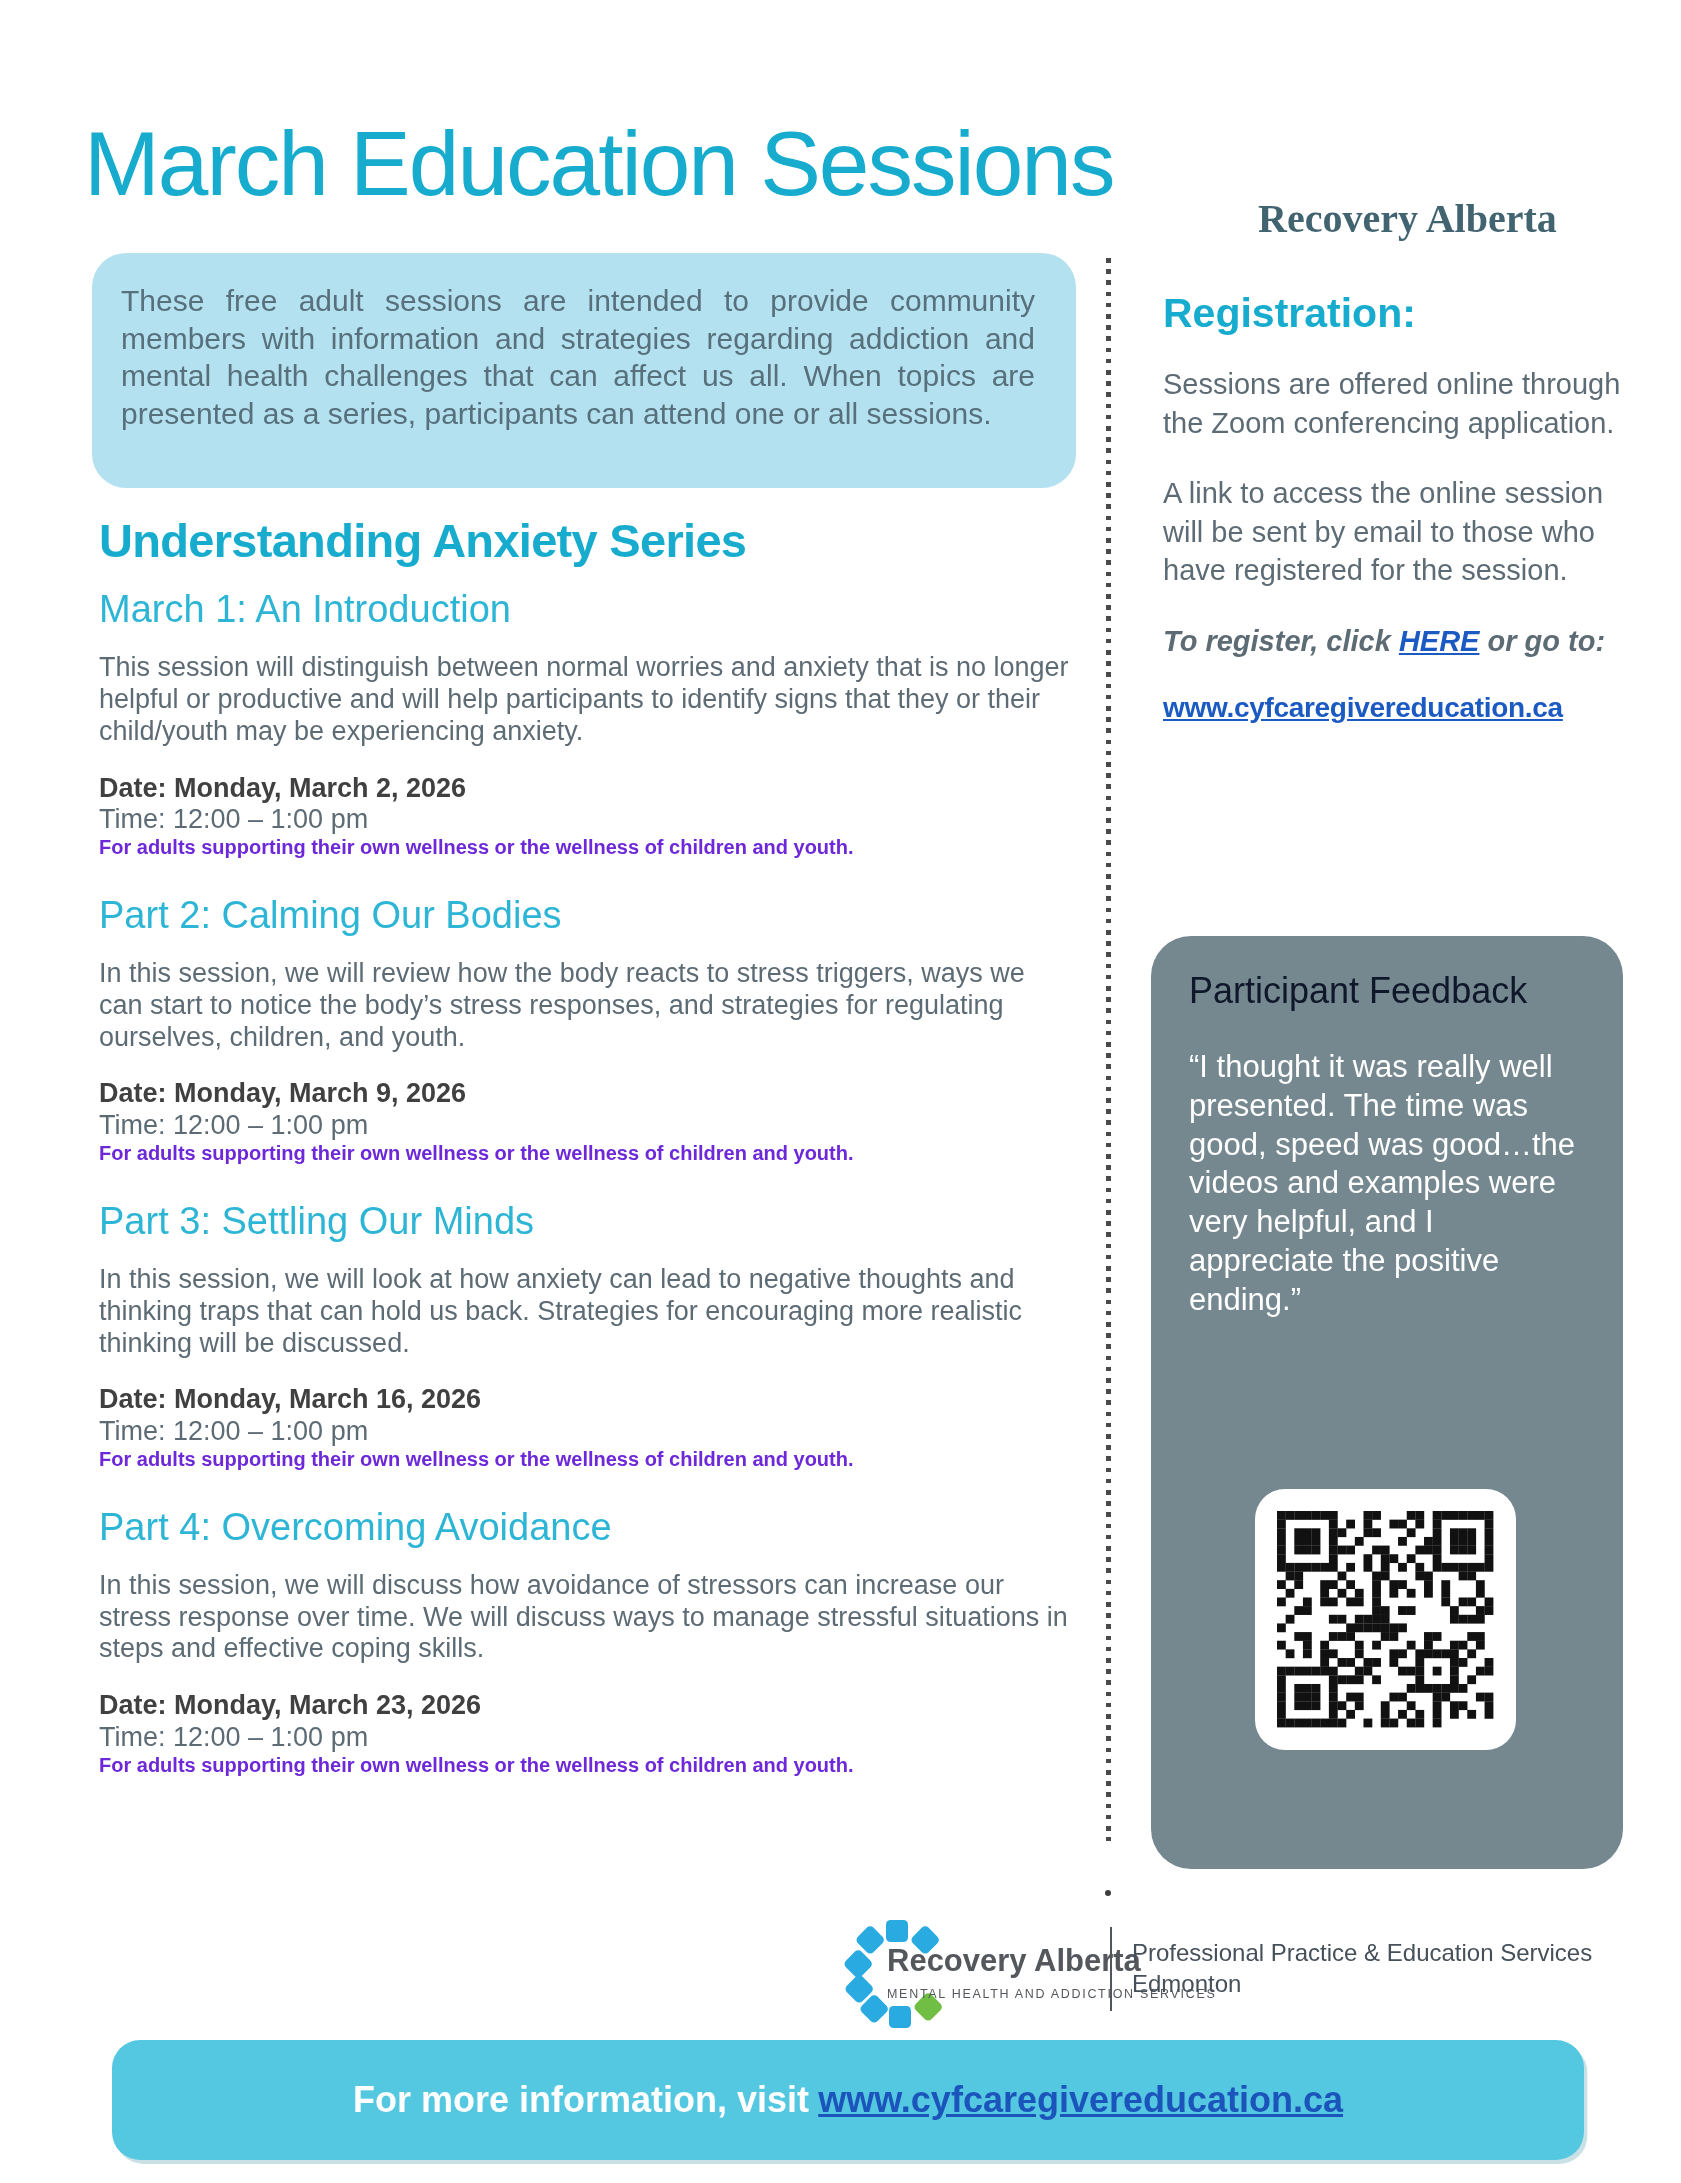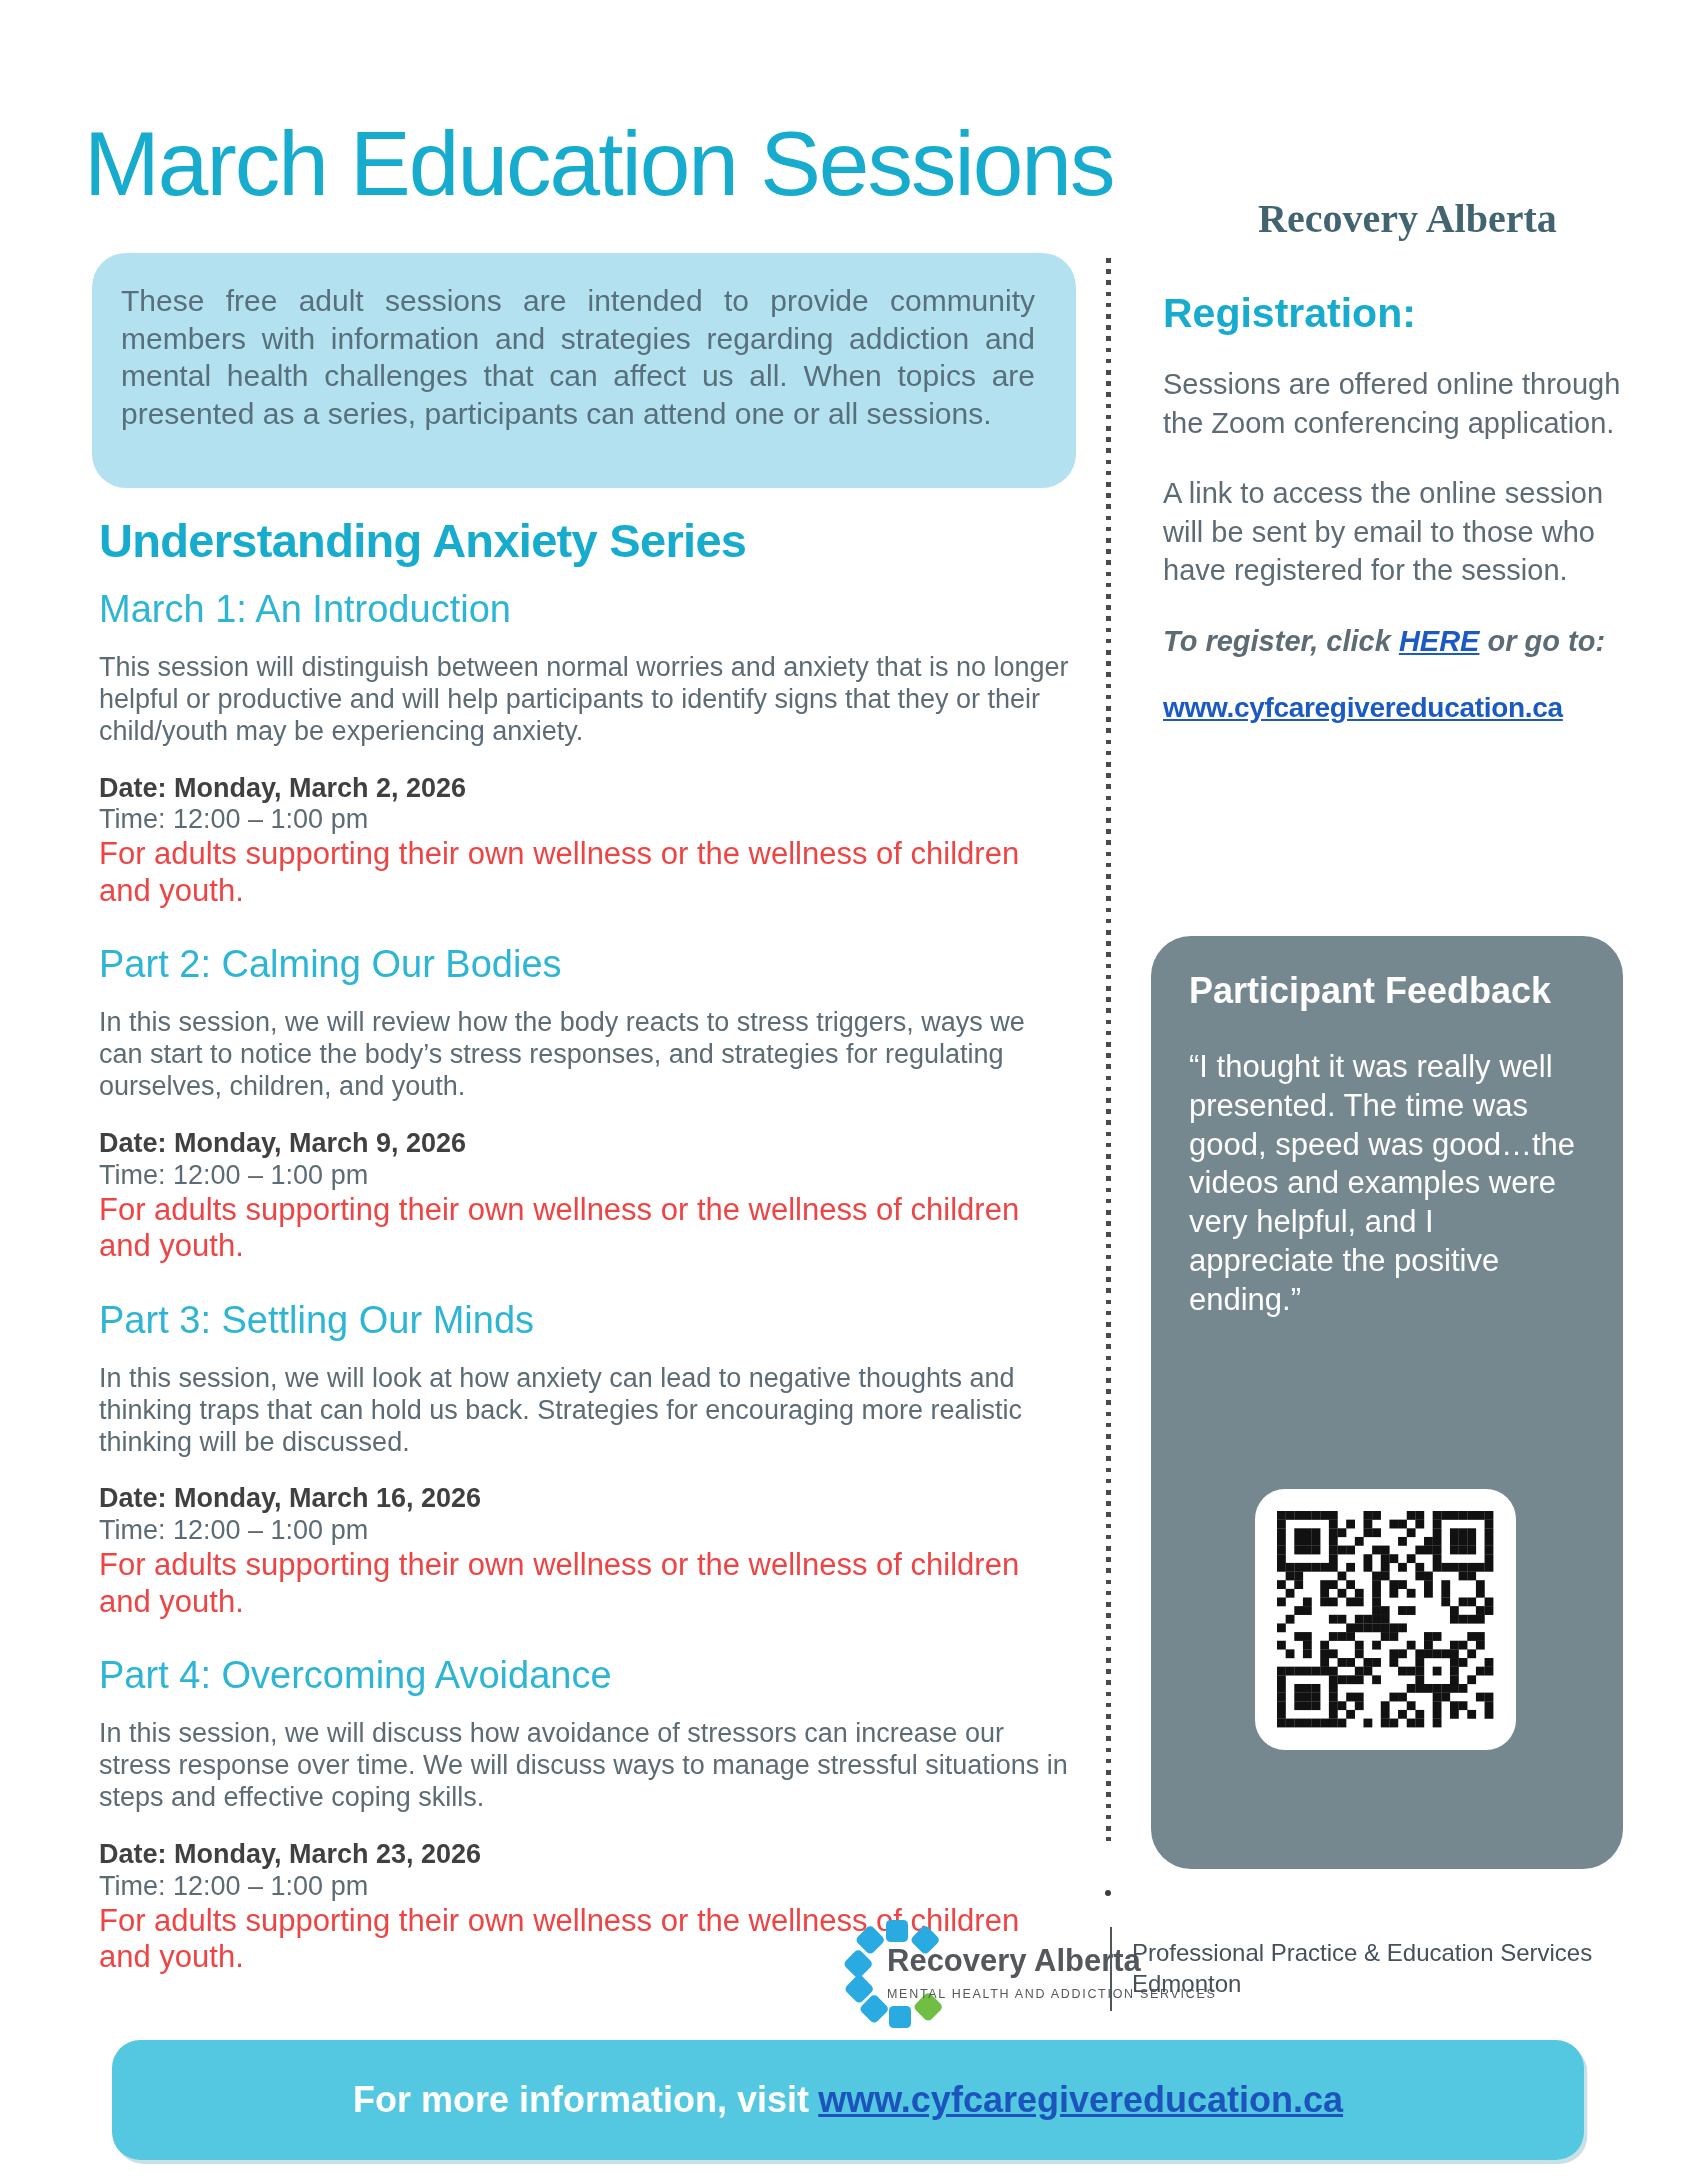--- a/index.html
+++ b/index.html
@@ -95,21 +95,21 @@
     margin-bottom: 21px;
   }
   .session-desc {
     font-size: 27px;
     line-height: 1.18;
     color: #5d6b74;
     margin-bottom: 25px;
   }
   .session-date { font-size: 27px; line-height: 1.18; font-weight: 700; color: #404040; }
   .session-time { font-size: 27px; line-height: 1.18; color: #5d6b74; }
-  .session-audience { font-size: 31px; line-height: 1.18; color: #ef4444; }
+  .session-audience { font-size: 20px; line-height: 1.18; color: #6d28d9; font-weight: bold; }
   .session:last-child .session-date { margin-top: 12px; }
 
   
   .sidebar {
     position: absolute;
     left: 1163px;
     top: 290px;
     width: 462px;
   }
   .registration-heading {
@@ -150,22 +150,22 @@
     left: 1151px;
     top: 936px;
     width: 472px;
     height: 933px;
     background: #75888f;
     border-radius: 40px;
     padding: 34px 38px;
   }
   .feedback-heading {
     font-size: 36px;
-    font-weight: 700;
-    color: #ffffff;
+    font-weight: 400;
+    color: #0f172a;
     margin-bottom: 36px;
   }
   .feedback-quote {
     font-size: 31px;
     line-height: 1.25;
     color: #ffffff;
   }
   .qr-card {
     position: absolute;
     left: 104px;

